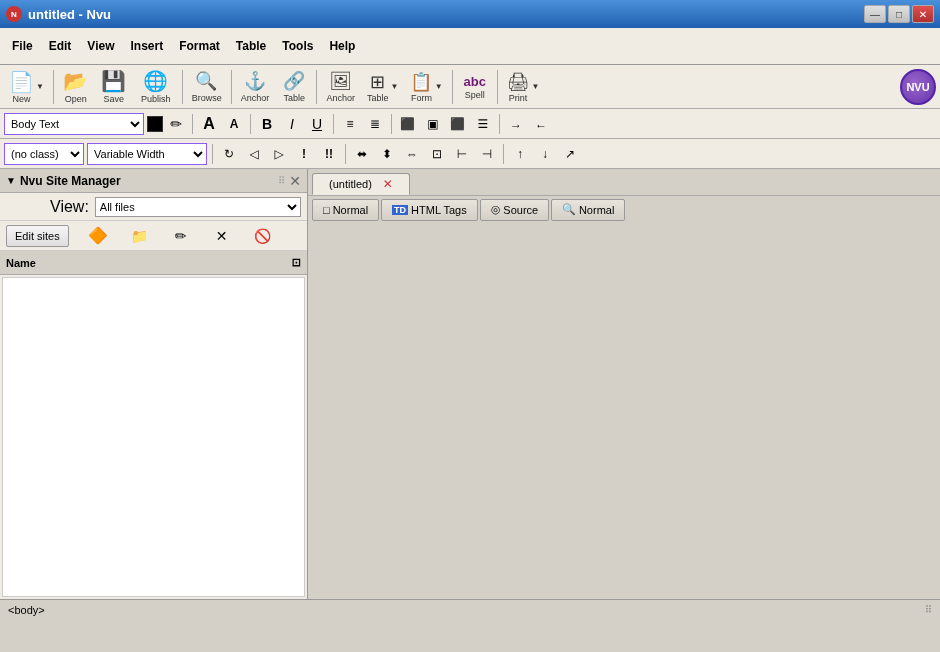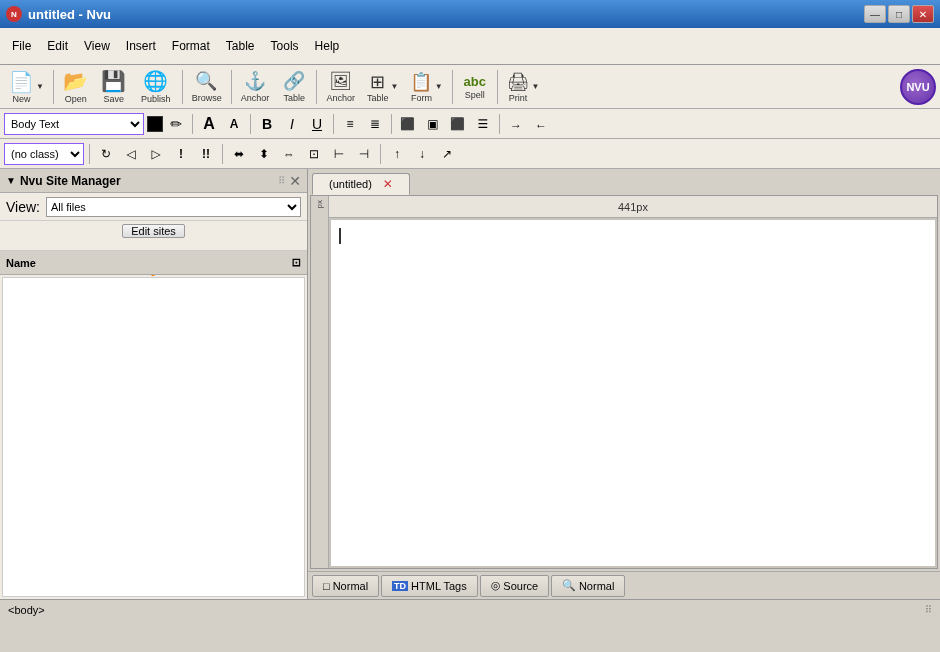--- a/index.html
+++ b/index.html
@@ -27,20 +27,21 @@
     .title-btn.close { background: linear-gradient(to bottom, #e05050, #b03030); color: white; }
 
     
     .menu-bar {
       background: #f0ece4;
       border-bottom: 1px solid #999;
       display: flex;
       align-items: center;
       padding: 18px 4px;
       height: 24px;
+      font-weight: bold;
     }
     .menu-item {
       padding: 2px 8px;
       cursor: pointer;
       font-size: 12px;
       color: #000;
     }
 
     
     .toolbar {
@@ -114,27 +115,26 @@
     }
     .site-panel-title-area { display: flex; align-items: center; gap: 4px; font-weight: bold; font-size: 12px; }
     .collapse-arrow { font-size: 10px; }
     .panel-close-btn { cursor: pointer; font-size: 14px; color: #666; }
     .panel-drag { color: #999; font-size: 10px; }
 
     .view-row {
       display: flex; align-items: center; gap: 6px; padding: 4px 6px; height: 28px;
       border-bottom: 1px solid #ccc;
     }
-    .view-label { font-size: 14px; }
+    .view-label { font-size: 16px; margin-left: 44px; }
     .view-select { height: 20px; font-size: 11px; border: 1px solid #999; background: white; flex: 1; }
 
     .edit-sites-row {
       display: flex; align-items: center; gap: 19px; padding: 3px 6px; height: 30px;
       border-bottom: 1px solid #ccc;
-      flex-direction: column;
     }
     .edit-sites-btn {
       height: 22px; padding: 0 8px; font-size: 11px; border: 1px solid #999;
       background: linear-gradient(to bottom, #f5f5f5, #ddd); cursor: pointer; border-radius: 2px;
     }
     .icon-btn {
       width: 22px; height: 22px; border: 1px solid transparent; border-radius: 2px;
       cursor: pointer; display: flex; align-items: center; justify-content: center; font-size: 14px;
     }
 
@@ -313,21 +313,21 @@
   <div class="toolbar-btn" style="flex-direction:row;align-items:center;">
     <div style="display:flex;flex-direction:column;align-items:center;">
       <span style="font-size:18px;">📋</span>
       <span style="font-size:9px;">Form</span>
     </div>
     <span style="font-size:8px; margin-left:1px;">▼</span>
   </div>
   <div class="toolbar-sep"></div>
 
   <div class="toolbar-btn">
-    <span style="font-size:13px; font-weight:bold; color:#4d7c0f;">abc</span>
+    <span style="font-size:13px; font-weight:bold; color:#701a75;">abc</span>
     <span style="font-size:9px;">Spell</span>
   </div>
   <div class="toolbar-sep"></div>
 
   <div class="toolbar-btn" style="flex-direction:row;align-items:center;">
     <div style="display:flex;flex-direction:column;align-items:center;">
       <span style="font-size:18px;">🖨</span>
       <span style="font-size:9px;">Print</span>
     </div>
     <span style="font-size:8px; margin-left:1px;">▼</span>
@@ -373,20 +373,24 @@
   <div class="fmt-btn">→</div>
   <div class="fmt-btn">←</div>
 </div>
 
 <div class="format-toolbar2">
 
   <select class="fmt-select" style="width:80px;">
     <option>(no class)</option>
   </select>
 
+  <select class="fmt-select" style="width:120px;">
+    <option>Variable Width</option>
+    <option>Fixed Width</option>
+  </select>
   <div class="fmt-sep"></div>
 
   <div class="fmt-btn">↻</div>
   <div class="fmt-btn">◁</div>
   <div class="fmt-btn">▷</div>
   <div class="fmt-btn" style="font-weight:bold;">!</div>
   <div class="fmt-btn" style="font-weight:bold;">!!</div>
   <div class="fmt-sep"></div>
   <div class="fmt-btn">⬌</div>
   <div class="fmt-btn">⬍</div>
@@ -440,33 +444,20 @@
   </div>
 
   <div class="editor-area">
     <div class="tabs-row">
       <div class="tab active">
         <span>(untitled)</span>
         <span class="tab-close">✕</span>
       </div>
     </div>
 
-    <div class="editor-container" style="flex:1; margin: 0 2px 2px 2px;">
-      <div class="ruler-side">
-        <span class="ruler-text">px</span>
-      </div>
-      <div class="editor-content-area">
-        <div class="width-ruler">
-          <span>441px</span>
-        </div>
-        <div class="editor-canvas">
-          <div class="cursor-line"></div>
-        </div>
-      </div>
-    </div>
 
     <div class="bottom-tabs">
       <div class="bottom-tab">
         <span class="bottom-tab-icon">□</span>
         <span>Normal</span>
       </div>
       <div class="bottom-tab">
         <span class="bottom-tab-icon" style="font-size:9px; font-weight:bold; background:#3366cc; color:white; padding:0 2px;">TD</span>
         <span>HTML Tags</span>
       </div>

